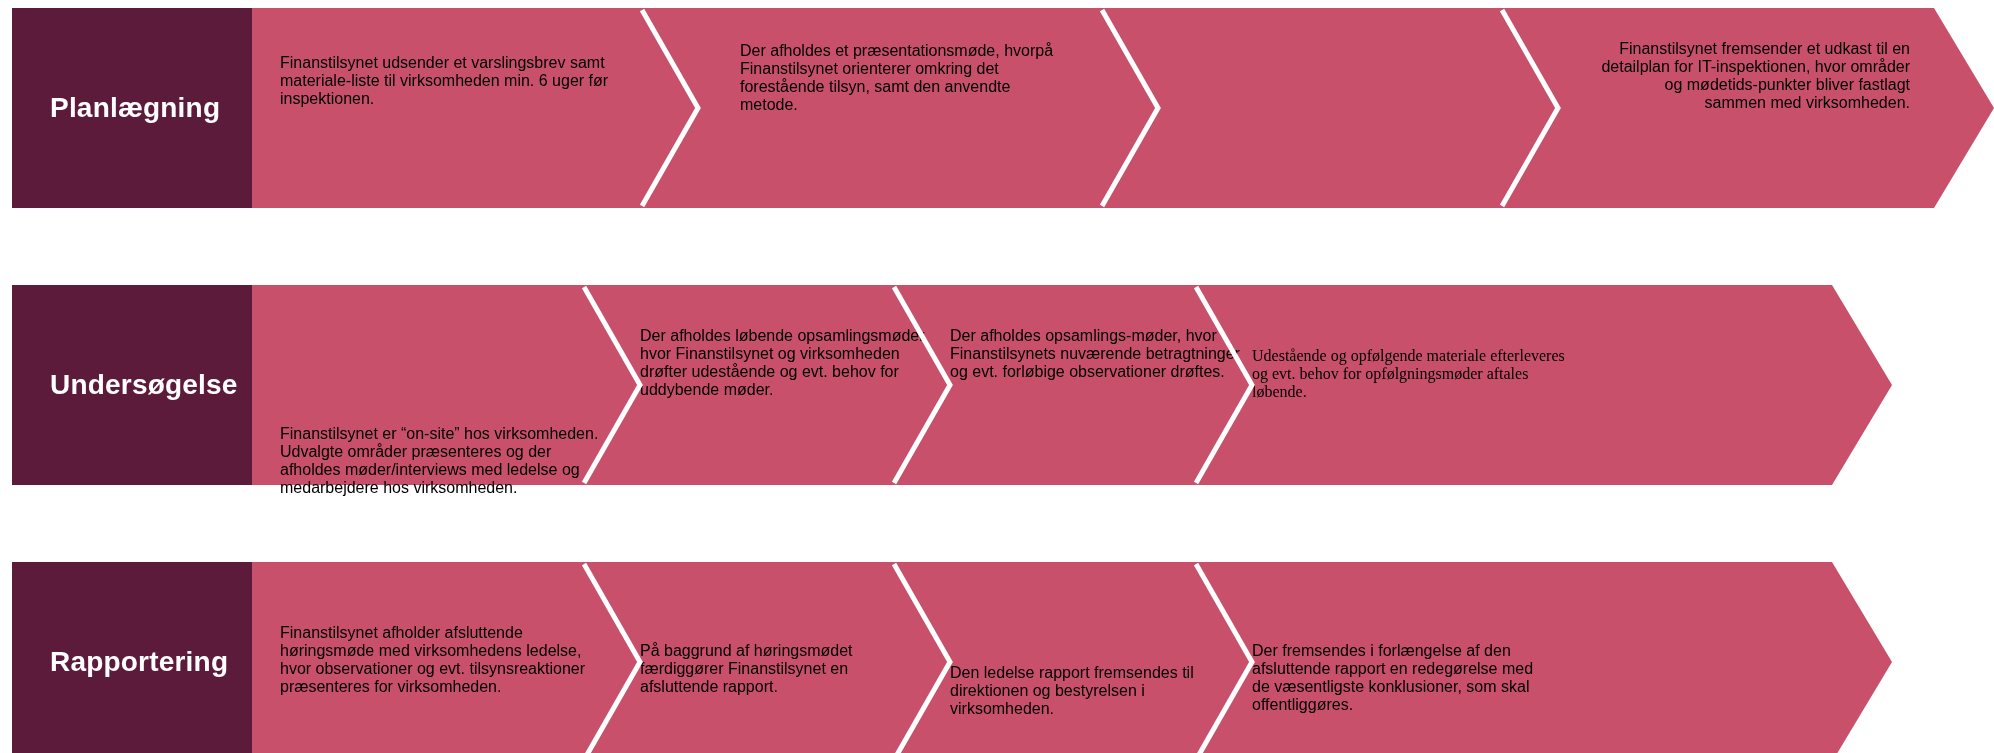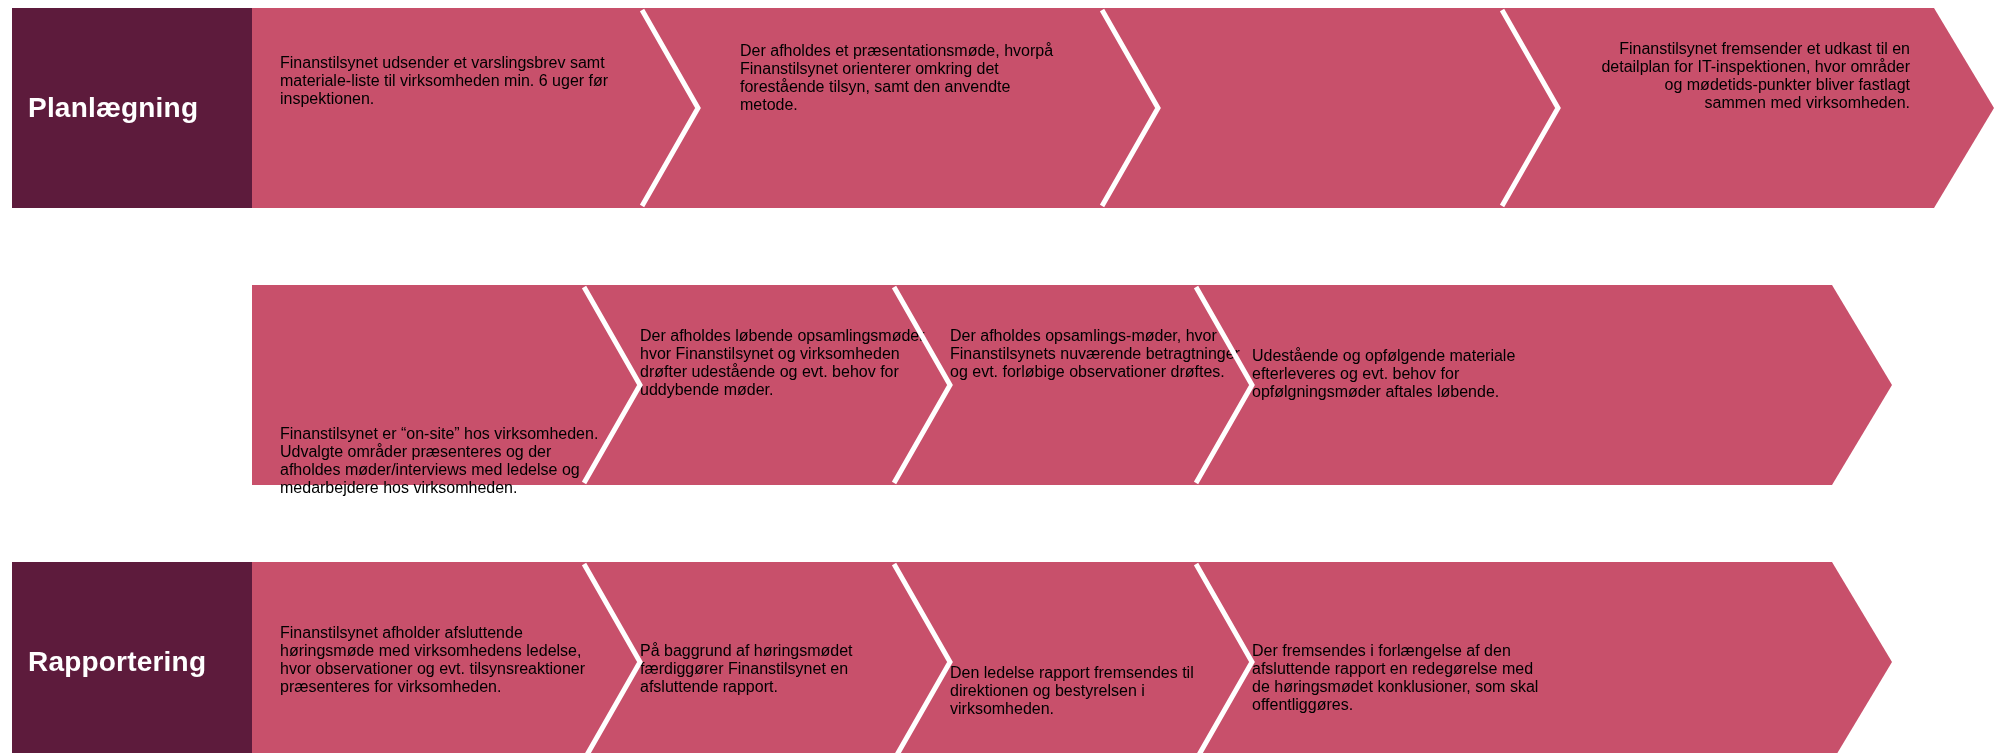--- a/index.html
+++ b/index.html
@@ -38,21 +38,21 @@
     background: #5d1b3c;
     display: flex;
     align-items: center;
     clip-path: polygon(0 0, 240px 0, 300px 50%, 240px 100%, 0 100%);
     -webkit-clip-path: polygon(0 0, 240px 0, 300px 50%, 240px 100%, 0 100%);
   }
   .stage-label span {
     color: #ffffff;
     font-size: 28px;
     font-weight: bold;
-    padding-left: 16px;
+    padding-left: 38px;
     letter-spacing: 0.2px;
   }
 
   
   .steps {
     position: absolute;
     left: 252px;
     top: 0;
     width: 1742px;
     height: 228px;
@@ -120,33 +120,36 @@
       </div>
       <div class="sep" style="left:1248px;">
         <svg width="62" height="200" viewBox="0 0 62 200">
             <polyline points="2,2 58,100 2,198" fill="none" stroke="#ffffff" stroke-width="5"></polyline>
           </svg>
       </div>
     </div>
   </div>
 
   <div class="row row-1">
+    <div class="stage-label">
+      <span>Undersøgelse</span>
+    </div>
     <div class="steps">
       <div class="step" style="left:0px; width:1640px; clip-path: polygon(0 0, 1580px 0, 1640px 50%, 1580px 100%, 0 100%); -webkit-clip-path: polygon(0 0, 1580px 0, 1640px 50%, 1580px 100%, 0 100%);"></div>
 
       <div class="step-inner" style="left:28px; top:26px; width:330px;align-items:flex-end;">
         <p>Finanstilsynet er “on-site” hos virksomheden. Udvalgte områder præsenteres og der afholdes møder/interviews med ledelse og medarbejdere hos virksomheden.</p>
       </div>
       <div class="step-inner" style="left:388px; top:26px; width:300px;">
         <p>Der afholdes løbende opsamlingsmøder, hvor Finanstilsynet og virksomheden drøfter udestående og evt. behov for uddybende møder.</p>
       </div>
       <div class="step-inner" style="left:698px; top:26px; width:300px;">
         <p>Der afholdes opsamlings-møder, hvor Finanstilsynets nuværende betragtninger og evt. forløbige observationer drøftes.</p>
       </div>
-      <div class="step-inner" style="left:1000px; top:46px; width:330px;">
+      <div class="step-inner" style="left:1000px; top:46px; width:330px;font-family:Liberation Serif, serif;">
         <p>Udestående og opfølgende materiale efterleveres og evt. behov for opfølgningsmøder aftales løbende.</p>
       </div>
 
       <div class="sep" style="left:330px;">
         <svg width="62" height="200" viewBox="0 0 62 200">
             <polyline points="2,2 58,100 2,198" fill="none" stroke="#ffffff" stroke-width="5"></polyline>
           </svg>
       </div>
       <div class="sep" style="left:640px;">
         <svg width="62" height="200" viewBox="0 0 62 200">
@@ -171,21 +174,21 @@
       <div class="step-inner" style="left:28px; top:46px; width:330px;">
         <p>Finanstilsynet afholder afsluttende høringsmøde med virksomhedens ledelse, hvor observationer og evt. tilsynsreaktioner præsenteres for virksomheden.</p>
       </div>
       <div class="step-inner" style="left:388px; top:64px; width:290px;">
         <p>På baggrund af høringsmødet færdiggører Finanstilsynet en afsluttende rapport.</p>
       </div>
       <div class="step-inner" style="left:698px; top:86px; width:300px;">
         <p>Den ledelse rapport fremsendes til direktionen og bestyrelsen i virksomheden.</p>
       </div>
       <div class="step-inner" style="left:1000px; top:64px; width:300px;">
-        <p>Der fremsendes i forlængelse af den afsluttende rapport en redegørelse med de høringsmødet konklusioner, som skal offentliggøres.</p>
+        <p>Der fremsendes i forlængelse af den afsluttende rapport en redegørelse med de væsentligste konklusioner, som skal offentliggøres.</p>
       </div>
 
       <div class="sep" style="left:330px;">
         <svg width="62" height="200" viewBox="0 0 62 200">
             <polyline points="2,2 58,100 2,198" fill="none" stroke="#ffffff" stroke-width="5"></polyline>
           </svg>
       </div>
       <div class="sep" style="left:640px;">
         <svg width="62" height="200" viewBox="0 0 62 200">
             <polyline points="2,2 58,100 2,198" fill="none" stroke="#ffffff" stroke-width="5"></polyline>

